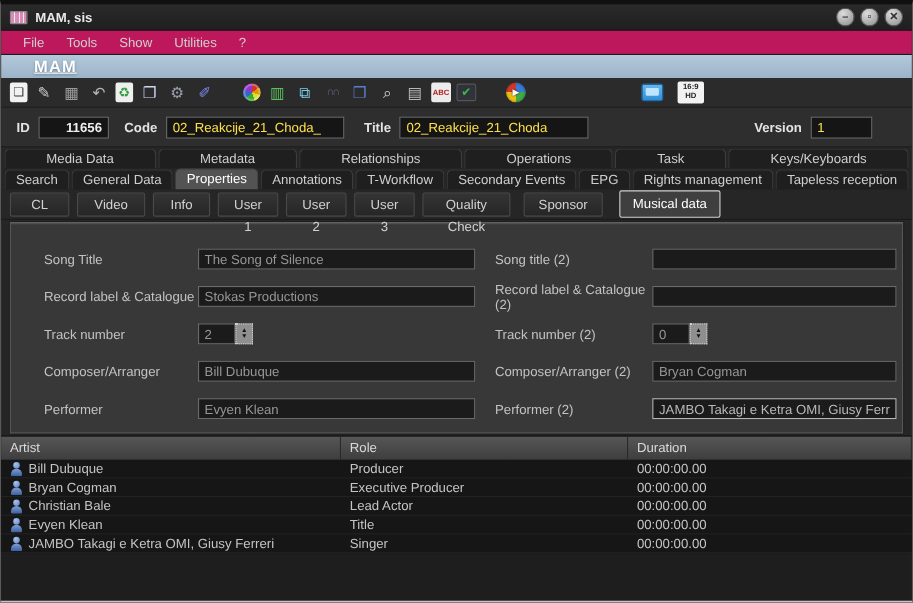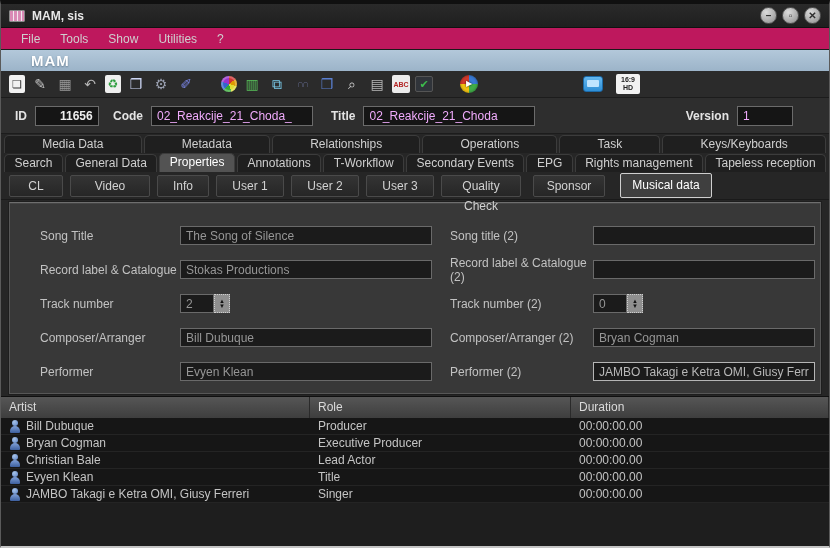--- a/index.html
+++ b/index.html
@@ -19,21 +19,21 @@
              font-size:10px; line-height:15px; text-align:center; font-weight:bold; cursor:default; }
 
   
   .menubar { height:22px; background:#be185d; display:flex; align-items:center; padding-left:10px;
              border-bottom:1px solid #1a1a1a; }
   .menu-item { color:#cfcfcf; font-size:12px; padding:0 10px; }
 
   
   .banner { height:21px; background:linear-gradient(#b3c8da,#9cb4c9); display:flex; align-items:center; }
   .banner-title { color:#fff; font-weight:bold; font-size:15px; letter-spacing:1px; margin-left:30px;
-                  text-shadow:0 1px 2px rgba(60,80,100,.6); }
+                  text-shadow:0 1px 2px rgba(60,80,100,.6);text-decoration:underline; }
 
   
   .toolbar { height:27px; background:#2b2b2b; display:flex; align-items:center; padding-left:8px;
              border-bottom:1px solid #1c1c1c; }
   .tbi { width:20px; height:20px; margin-right:5px; display:flex; align-items:center; justify-content:center;
          font-size:14px; line-height:1; color:#bbb; }
   .tbi.page { background:#f2f2f2; color:#333; border-radius:2px; width:16px; height:18px; font-size:11px; }
   .tbi.green-page { background:#efefef; color:#2f9e3f; border-radius:2px; width:16px; height:18px; font-size:12px; }
   .tbi.sc { background:#ececec; color:#b22222; border-radius:2px; width:18px; height:18px; font-size:7px; font-weight:bold; }
   .tbi.approve { background:#30343a; border:1px solid #555; border-radius:2px; color:#3dbb4d; width:18px; height:16px; font-size:11px; }
@@ -49,41 +49,41 @@
   .tbi.tvi::after { content:""; position:absolute; inset:3px 3px 4px 3px; background:#bfe4ff; border-radius:1px; }
   .tbi.aspect { width:24px; height:20px; background:#f2f2f2; border-radius:2px; flex-direction:column;
                 color:#222; font-size:7px; font-weight:bold; margin-left:8px; }
   .tbi.aspect b { line-height:1.1; }
   .gap1 { margin-left:20px; }
 
   
   .recordbar { height:36px; background:#2e2e2e; display:flex; align-items:center; padding:0 14px;
                border-bottom:1px solid #1c1c1c; }
   .rb-label { color:#e4e4e4; font-size:12px; font-weight:bold; margin-right:8px; }
-  .rb-input { background:#151515; border:1px solid #6b6b6b; color:#f0abfc; font-size:12px; height:20px;
+  .rb-input { background:#151515; border:1px solid #6b6b6b; color:#fde047; font-size:12px; height:20px;
               padding:0 5px; }
   #id-input { width:64px; color:#eee; font-weight:bold; margin-right:14px;padding-left:24px; }
   #code-input { width:162px; margin-right:18px; }
   #title-input { width:172px; }
   .version-group { margin-left:auto; margin-right:22px; display:flex; align-items:center; }
   #version-input { width:56px; }
 
   
   .tabs-row { display:flex; align-items:flex-end; height:19px; padding:0 2px; }
   .tab { background:#1f1f1f; border:1px solid #3c3c3c; border-bottom:none; border-radius:5px 5px 0 0;
          color:#cfcfcf; font-size:12px; text-align:center; height:18px; line-height:17px; margin:0 1px;
          flex:1 1 auto; padding:0 8px; white-space:nowrap; overflow:hidden; }
   .tab.active { background:#535353; color:#fff; height:19px; }
 
   
   .subtabs { height:28px; background:#262626; display:flex; align-items:center; padding-left:8px; gap:7px;
              border-bottom:1px solid #1a1a1a; }
   .subtab { background:linear-gradient(#343434,#262626); border:1px solid #4a4a4a; border-radius:2px;
             color:#d2d2d2; font-size:12px; height:22px; line-height:20px; text-align:center; padding:0 10px; }
-  .st-cl{width:54px;} .st-video{width:80px;} .st-info{width:52px;} .st-u{width:68px;}
+  .st-cl{width:54px;} .st-video{width:62px;} .st-info{width:52px;} .st-u{width:55px;}
   .st-qc{width:80px;} .st-sp{width:72px; margin-left:5px;}
   .subtab.active { background:#3f3f3f; border:1px solid #cfcfcf; color:#fff; height:25px; line-height:23px;
                    width:92px; margin-left:8px; }
 
   
   .panel { margin:2px 8px; height:192px; background:#383838; border:1px solid #575757; border-top-color:#6e6e6e;
            box-shadow:inset 0 1px 0 #454545, 0 0 0 1px #1e1e1e; display:flex; padding-top:20px; }
   .form-col-left { width:430px; padding-left:30px; }
   .form-col-right { flex:1; padding-left:10px; }
   .form-row { display:flex; align-items:center; height:25px; margin-bottom:9px; }

